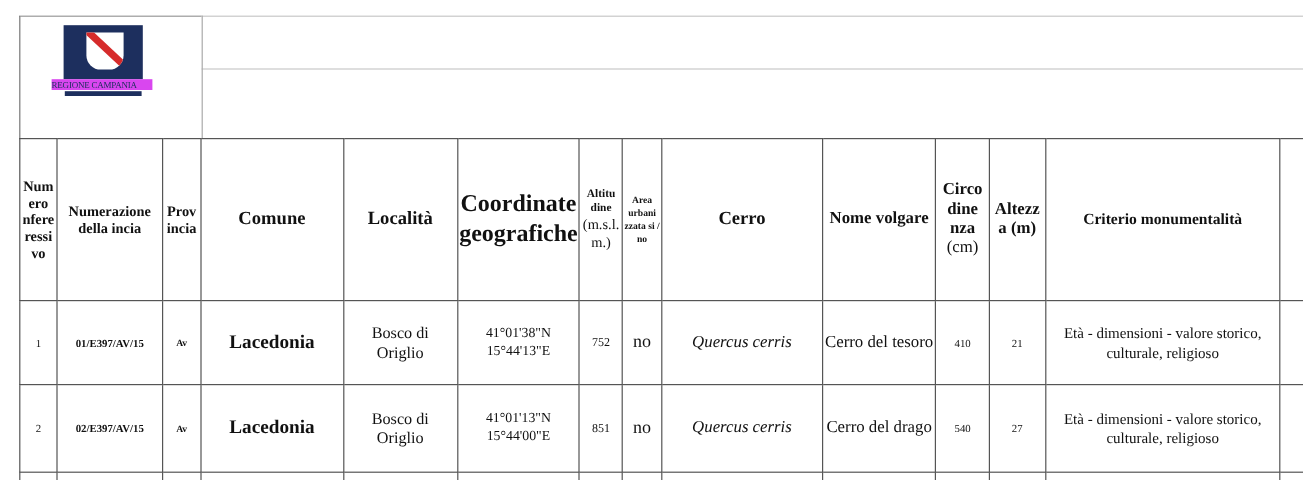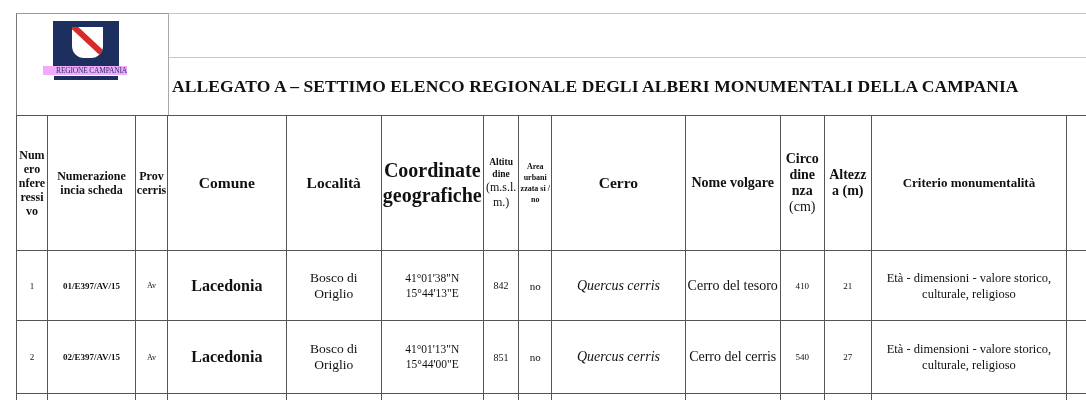--- a/index.html
+++ b/index.html
@@ -14,23 +14,23 @@
   .hdr-top-line { position: absolute; left: 168px; top: 13px; width: 918px; height: 1px; background: #c8c8c8; }
   .hdr-mid-line { position: absolute; left: 168px; top: 57px; width: 918px; height: 1px; background: #c8c8c8; }
   .hdr-vline { position: absolute; left: 168px; top: 13px; width: 1px; height: 102px; background: #aaa; }
 
   .logo { position: absolute; left: 51px; top: 21px; width: 67px; height: 50px; }
   .logo-box { position: absolute; left: 2px; top: 0; width: 66px; height: 45px; background: #1d2f5e; }
   .logo-shield { position: absolute; left: 19px; top: 6px; width: 31px; height: 31px; background: #fff;
                  border-radius: 0 0 12px 12px; overflow: hidden; }
   .logo-stripe { position: absolute; left: -8px; top: 12px; width: 52px; height: 6px; background: #d62b2b;
                  transform: rotate(43deg); }
-  .logo-text { position: absolute; left: -8px; top: 45px; width: 84px; text-align: right;
+  .logo-text { position: absolute; left: -8px; top: 45px; width: 84px; text-align: left;
                font-family: "Liberation Serif", serif; font-size: 7.5px; color: #1d2f5e; letter-spacing: -0.2px;
-               background: #f0abfc; line-height: 9px; }
+               background: #d946ef; line-height: 9px; }
   .logo-bar { position: absolute; left: 3px; top: 55px; width: 64px; height: 4px; background: #1d2f5e; }
 
   .doc-title { position: absolute; left: 172px; top: 76px; font-weight: bold; font-size: 17.5px;
                white-space: nowrap; letter-spacing: 0.1px; }
 
   
   .tbl { position: absolute; left: 16px; top: 115px; border-collapse: collapse; table-layout: fixed; }
   .tbl td, .tbl th { border: 1px solid #555; padding: 0; text-align: center; vertical-align: middle;
                      box-sizing: border-box; }
   .tbl th { font-weight: bold; }
@@ -40,26 +40,26 @@
   .tbl tr.r3 { height: 20px; }
 
   .h-small { font-size: 12px; line-height: 14px; }
   .h-tiny { font-size: 9px; line-height: 12px; }
   .h-mid { font-size: 13px; line-height: 16px; }
   .h-big { font-size: 15.5px; line-height: 18px; }
   .h-circ { font-size: 14px; line-height: 16px; }
 
   .c-num { font-size: 9px; }
   .c-scheda { font-size: 9px; font-weight: bold; }
-  .c-prov { font-size: 8px; font-weight: normal; }
+  .c-prov { font-size: 8px; font-weight: bold; }
   .c-comune { font-size: 16px; font-weight: bold; font-family: "Liberation Serif", serif; }
   .c-loc { font-size: 13.5px; line-height: 16px; }
   .c-coord { font-size: 11.5px; line-height: 15px; }
   .c-alt { font-size: 10px; }
-  .c-area { font-size: 11px; }
+  .c-area { font-size: 15px; }
   .c-specie { font-size: 14px; font-style: italic; }
   .c-volgare { font-size: 14px; }
   .c-circ { font-size: 9px; margin-left: 45px; }
   .c-altezza { font-size: 9px; }
   .c-crit { font-size: 12.5px; line-height: 16px; }
   .c-cut { font-size: 9px; color: #777; text-align: left; }
 </style>
 </head>
 <body>
 
@@ -73,21 +73,20 @@
   <div class="logo">
     <div class="logo-box">
       <div class="logo-shield">
         <div class="logo-stripe"></div>
       </div>
     </div>
     <div class="logo-text">REGIONE CAMPANIA</div>
     <div class="logo-bar"></div>
   </div>
 
-  <div class="doc-title">ALLEGATO A – SETTIMO ELENCO REGIONALE DEGLI ALBERI MONUMENTALI DELLA CAMPANIA</div>
 
   <table class="tbl">
     <colgroup>
       <col style="width:31px">
         <col style="width:89px">
         <col style="width:32px">
         <col style="width:121px">
       <col style="width:96px">
         <col style="width:102px">
         <col style="width:36px">
@@ -95,22 +94,22 @@
       <col style="width:138px">
         <col style="width:97px">
         <col style="width:45px">
         <col style="width:47px">
       <col style="width:201px">
         <col style="width:20px">
     </colgroup>
     <tbody>
         <tr class="head">
       <th class="h-small" style="padding:0 1px;">Num ero nfere ressi vo</th>
-      <th class="h-small">Numerazione incia scheda</th>
-      <th class="h-small">Prov cerris</th>
+      <th class="h-small">Numerazione della incia</th>
+      <th class="h-small">Prov incia</th>
       <th class="h-big">Comune</th>
       <th class="h-big">Località</th>
       <th class="h-mid" style="font-size:20px;line-height:25px;">Coordinate geografiche</th>
       <th>
         <div class="h-tiny" style="font-size:9.5px;">Altitu dine</div>
         <div style="font-weight:normal;font-size:12px;line-height:15px;">(m.s.l. m.)</div>
       </th>
       <th class="h-tiny" style="font-size:8px;line-height:11px;">Area urbani zzata si / no</th>
       <th class="h-big">Cerro</th>
       <th class="h-mid" style="font-size:14px;">Nome volgare</th>
@@ -126,21 +125,21 @@
     <tr class="r1">
       <td class="c-num">1</td>
       <td class="c-scheda">01/E397/AV/15</td>
       <td class="c-prov">Av</td>
       <td class="c-comune">Lacedonia</td>
       <td class="c-loc" style="padding:0 18px;">Bosco di Origlio</td>
       <td class="c-coord">
         <div>41°01'38"N</div>
         <div>15°44'13"E</div>
       </td>
-      <td class="c-alt">842</td>
+      <td class="c-alt">752</td>
       <td class="c-area">no</td>
       <td class="c-specie">Quercus cerris</td>
       <td class="c-volgare">Cerro del tesoro</td>
       <td class="c-circ">410</td>
       <td class="c-altezza">21</td>
       <td class="c-crit" style="padding:0 12px;">Età - dimensioni - valore storico, culturale, religioso</td>
       <td class="c-cut" style="border-right:none;"></td>
     </tr>
 
     <tr class="r2">
@@ -149,21 +148,21 @@
       <td class="c-prov">Av</td>
       <td class="c-comune">Lacedonia</td>
       <td class="c-loc" style="padding:0 18px;">Bosco di Origlio</td>
       <td class="c-coord">
         <div>41°01'13"N</div>
         <div>15°44'00"E</div>
       </td>
       <td class="c-alt">851</td>
       <td class="c-area">no</td>
       <td class="c-specie">Quercus cerris</td>
-      <td class="c-volgare">Cerro del cerris</td>
+      <td class="c-volgare">Cerro del drago</td>
       <td class="c-circ">540</td>
       <td class="c-altezza">27</td>
       <td class="c-crit" style="padding:0 12px;">Età - dimensioni - valore storico, culturale, religioso</td>
       <td class="c-cut" style="border-right:none;"></td>
     </tr>
 
     <tr class="r3">
       <td></td>
       <td></td>
       <td></td>

